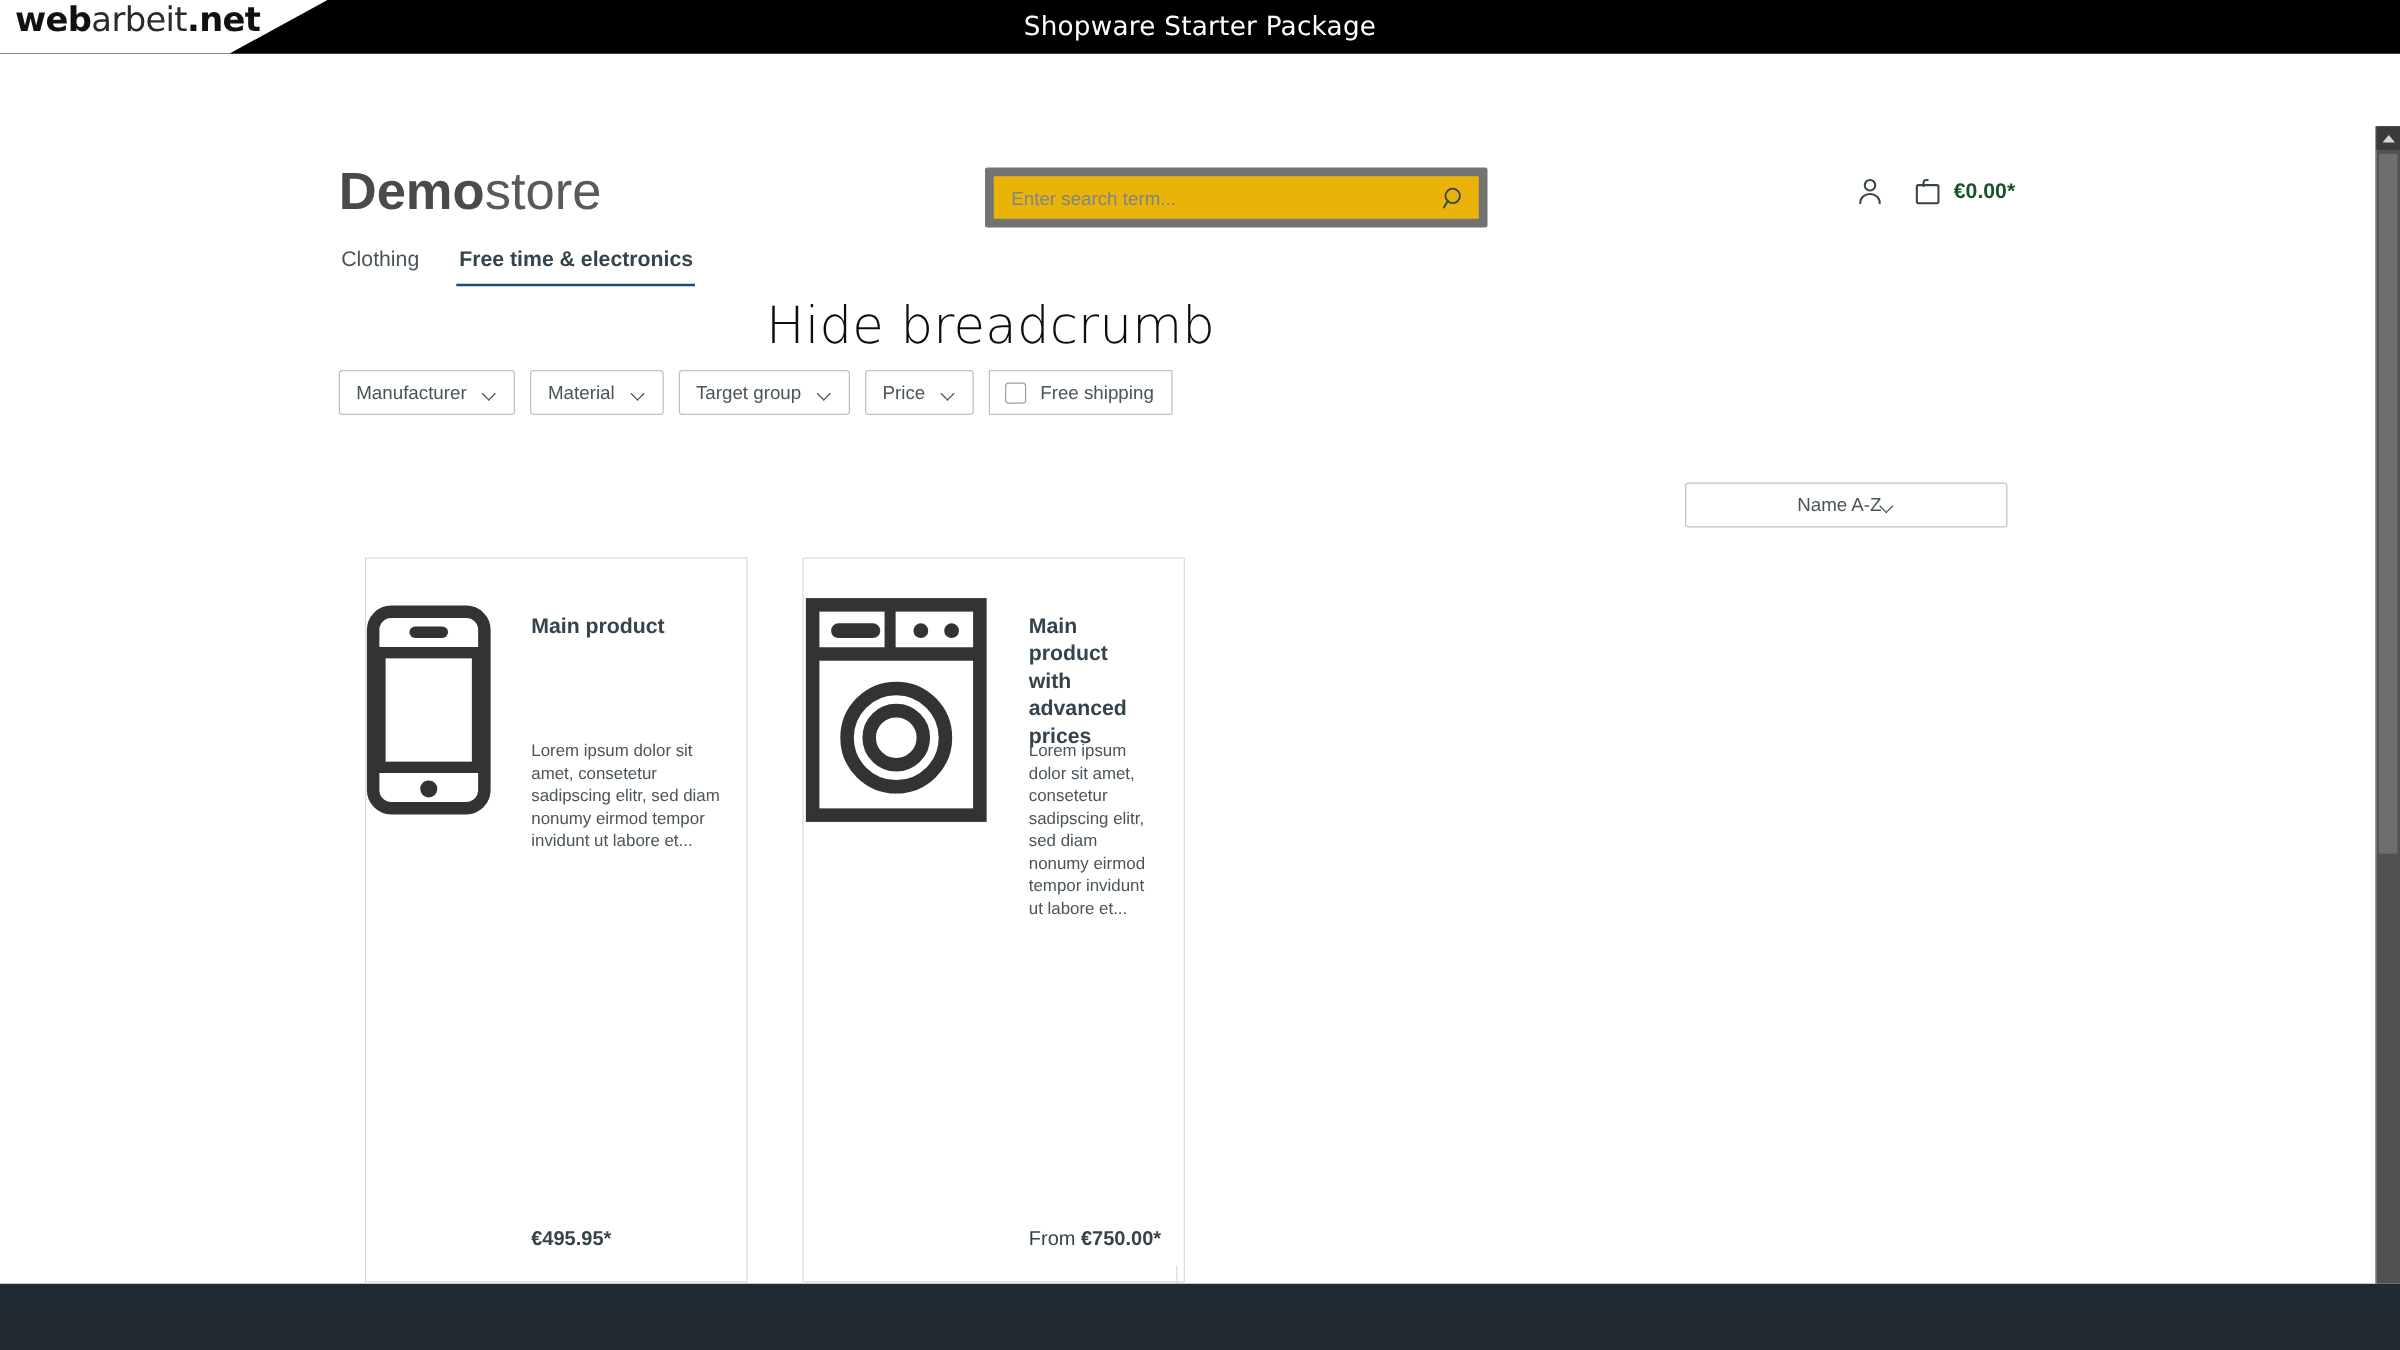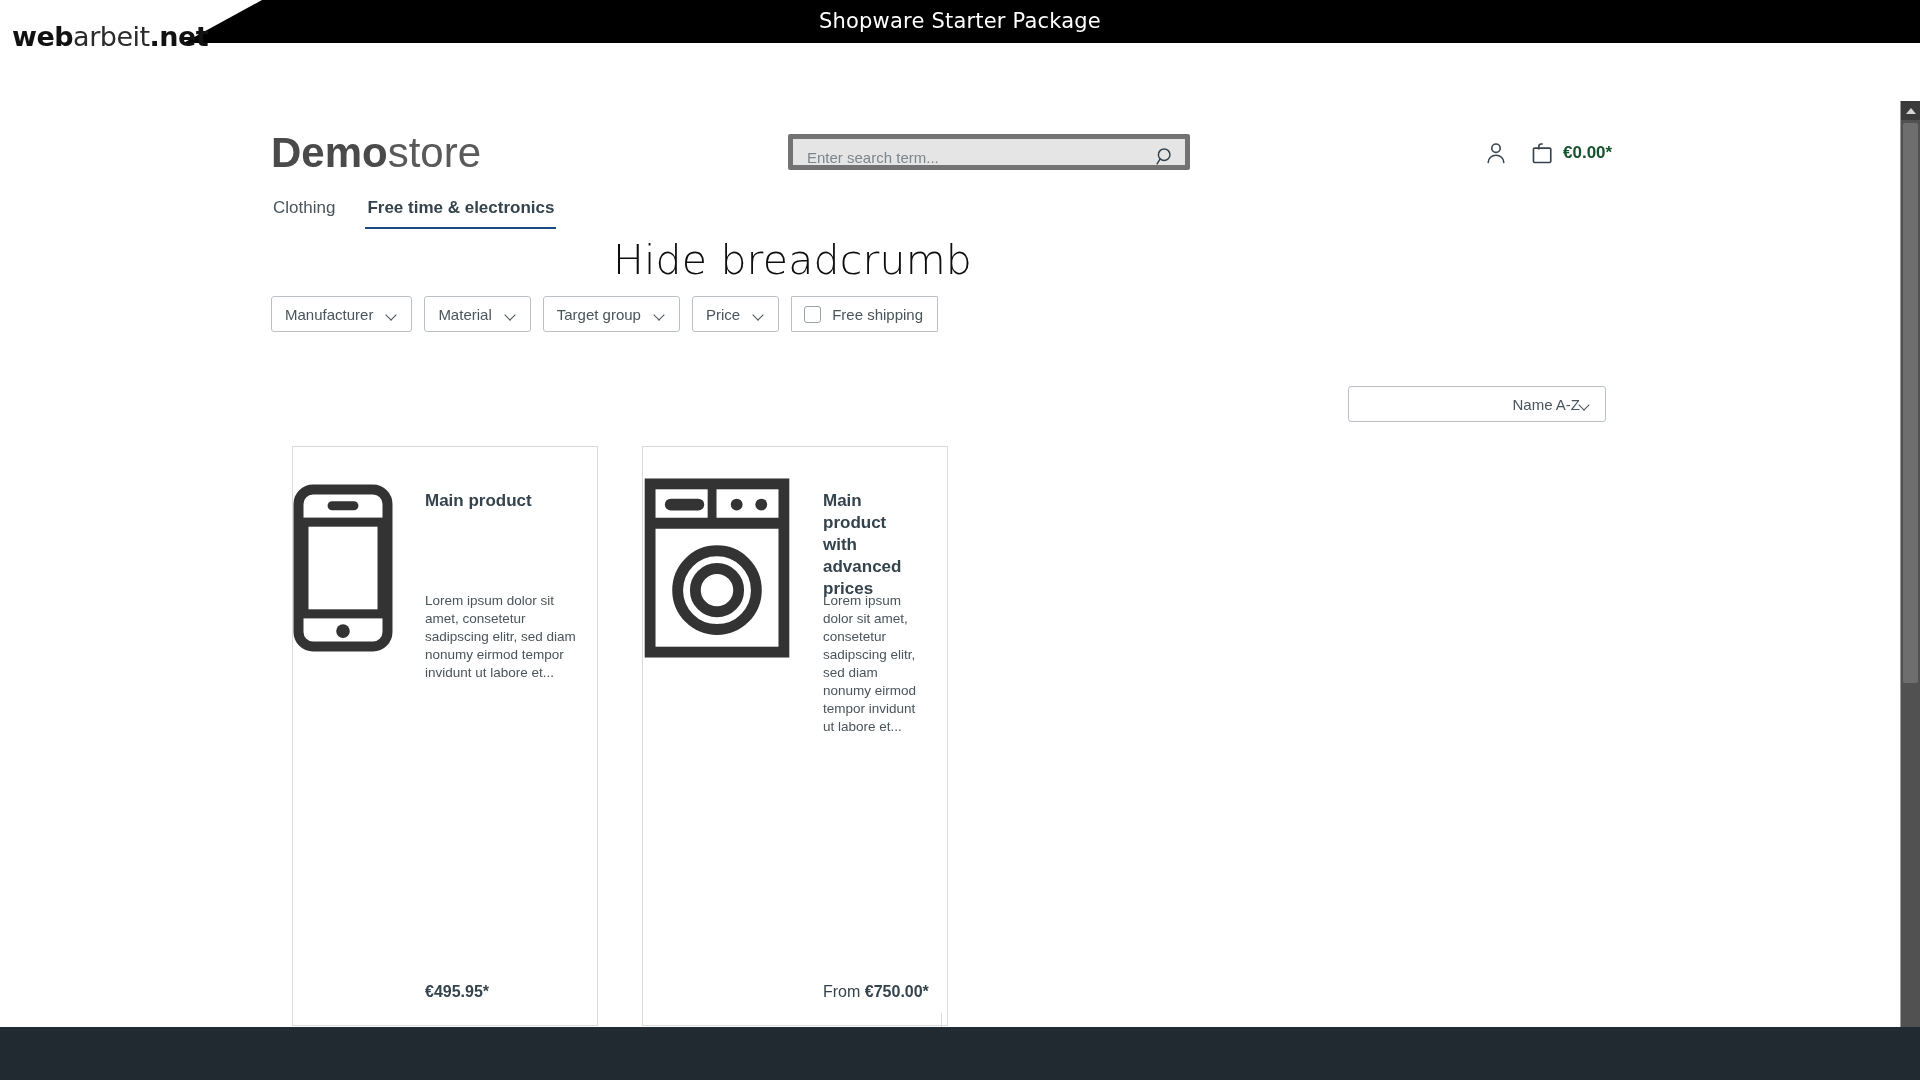--- a/index.html
+++ b/index.html
@@ -31,21 +31,21 @@
   .topbar-logo-plate {
     position: absolute;
     top: 0; left: 0;
     width: 262px;
     height: 43px;
     background: #ffffff;
     clip-path: polygon(0 0, 100% 0, 70% 100%, 0 100%);
   }
   .topbar-logo-text {
     position: absolute;
-    top: 21px;
+    top: 1px;
     left: 12px;
     font-size: 27px;
     letter-spacing: -0.5px;
     color: #111111;
     font-family: "DejaVu Sans", sans-serif;
     white-space: nowrap;
     text-align: center;
   }
   .logo-b1 { font-weight: bold; }
   .logo-mid { font-weight: 400; color: #2b2b2b; }
@@ -79,23 +79,23 @@
     white-space: nowrap;
   }
   .shop-logo .bold { font-weight: bold; color: #4a4a4a; }
   .shop-logo .light { font-weight: 300; color: #5a5a5a; }
 
   .search-box {
     position: absolute;
     left: 788px;
     top: 134px;
     width: 402px;
-    height: 36px;
-    border: 5px solid #737373;
-    background: #e5e5e5;
+    height: 48px;
+    border: 7px solid #737373;
+    background: #eab308;
     border-radius: 2px;
   }
   .search-input {
     position: absolute;
     left: 0; top: 0;
     width: 360px;
     height: 36px;
     border: none;
     outline: none;
     background: transparent;
@@ -249,21 +249,21 @@
     height: 36px;
     border: 1px solid #bcc1c7;
     border-radius: 3px;
     background: #ffffff;
     display: flex;
     align-items: center;
     padding: 0 14px;
     font-size: 15px;
     color: #4a545b;
     cursor: pointer;
-    justify-content: flex-end;
+    justify-content: center;
   }
 
   
   .product-grid {
     position: absolute;
     left: 292px;
     top: 446px;
     display: flex;
   }
   .product-card {

